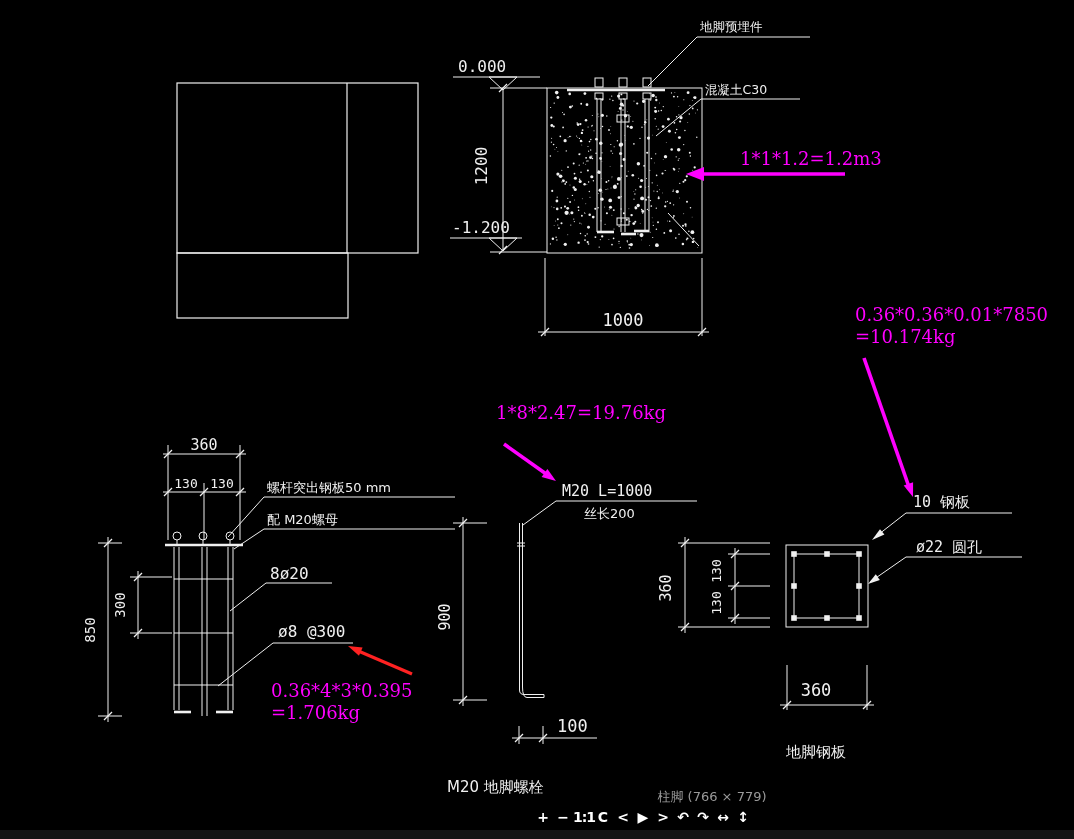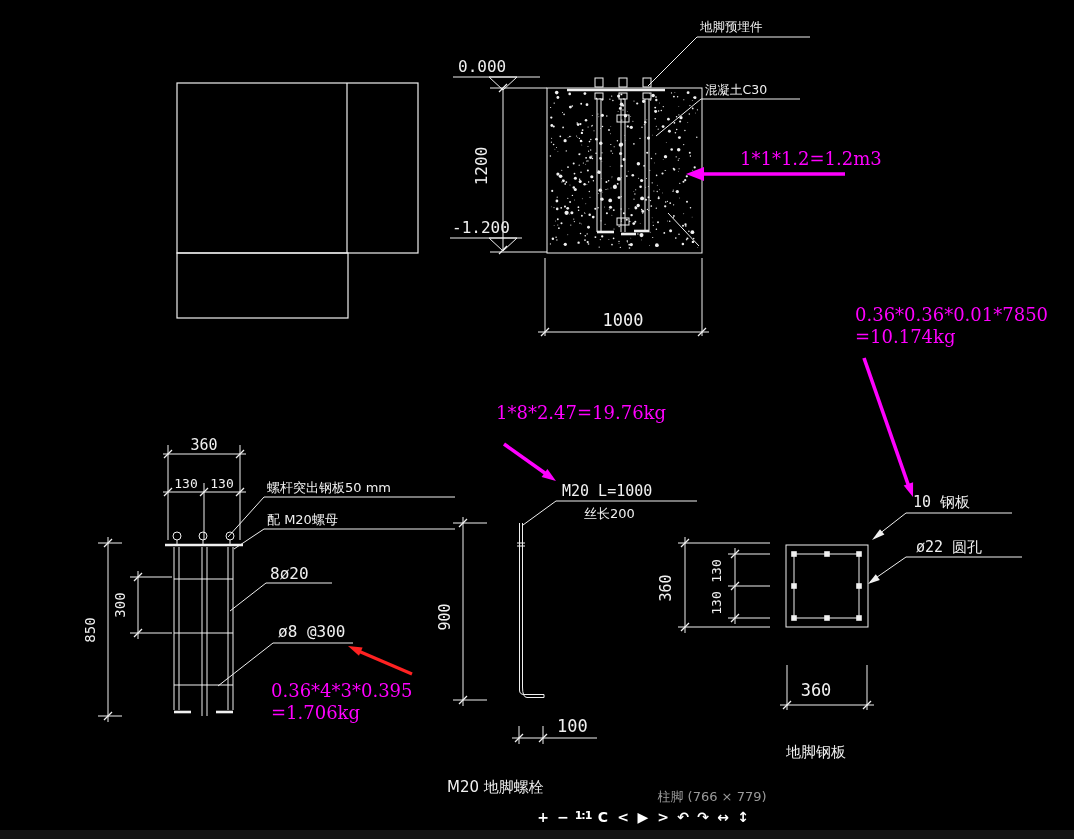--- a/index.html
+++ b/index.html
@@ -28,21 +28,21 @@
     position:absolute;left:612px;top:788px;width:200px;text-align:center;
     color:var(--cap);font:13px "DejaVu Sans","Liberation Sans",sans-serif;
   }
   .viewer-toolbar{
     position:absolute;left:533px;top:809px;display:flex;align-items:center;height:24px;
   }
   .viewer-toolbar .tb{
     width:20px;height:24px;line-height:24px;text-align:center;color:var(--icon);
     font:bold 14px "DejaVu Sans","Liberation Sans",sans-serif;cursor:pointer;user-select:none;
   }
-  .viewer-toolbar .tb.small{font-size:11px;letter-spacing:-1px;}
+  .viewer-toolbar .tb.small{font-size:14px;letter-spacing:-1px;}
   .bottom-strip{position:absolute;left:0;bottom:0;width:1074px;height:9px;background:#141414;}
 </style>
 </head>
 <body>
 
 <svg id="cad" width="1074" height="839" viewBox="0 0 1074 839">
 
   <g>
     <rect class="lnt" x="177" y="83" width="241" height="170"></rect>
     <line class="lnt" x1="347" y1="83" x2="347" y2="253"></line>

